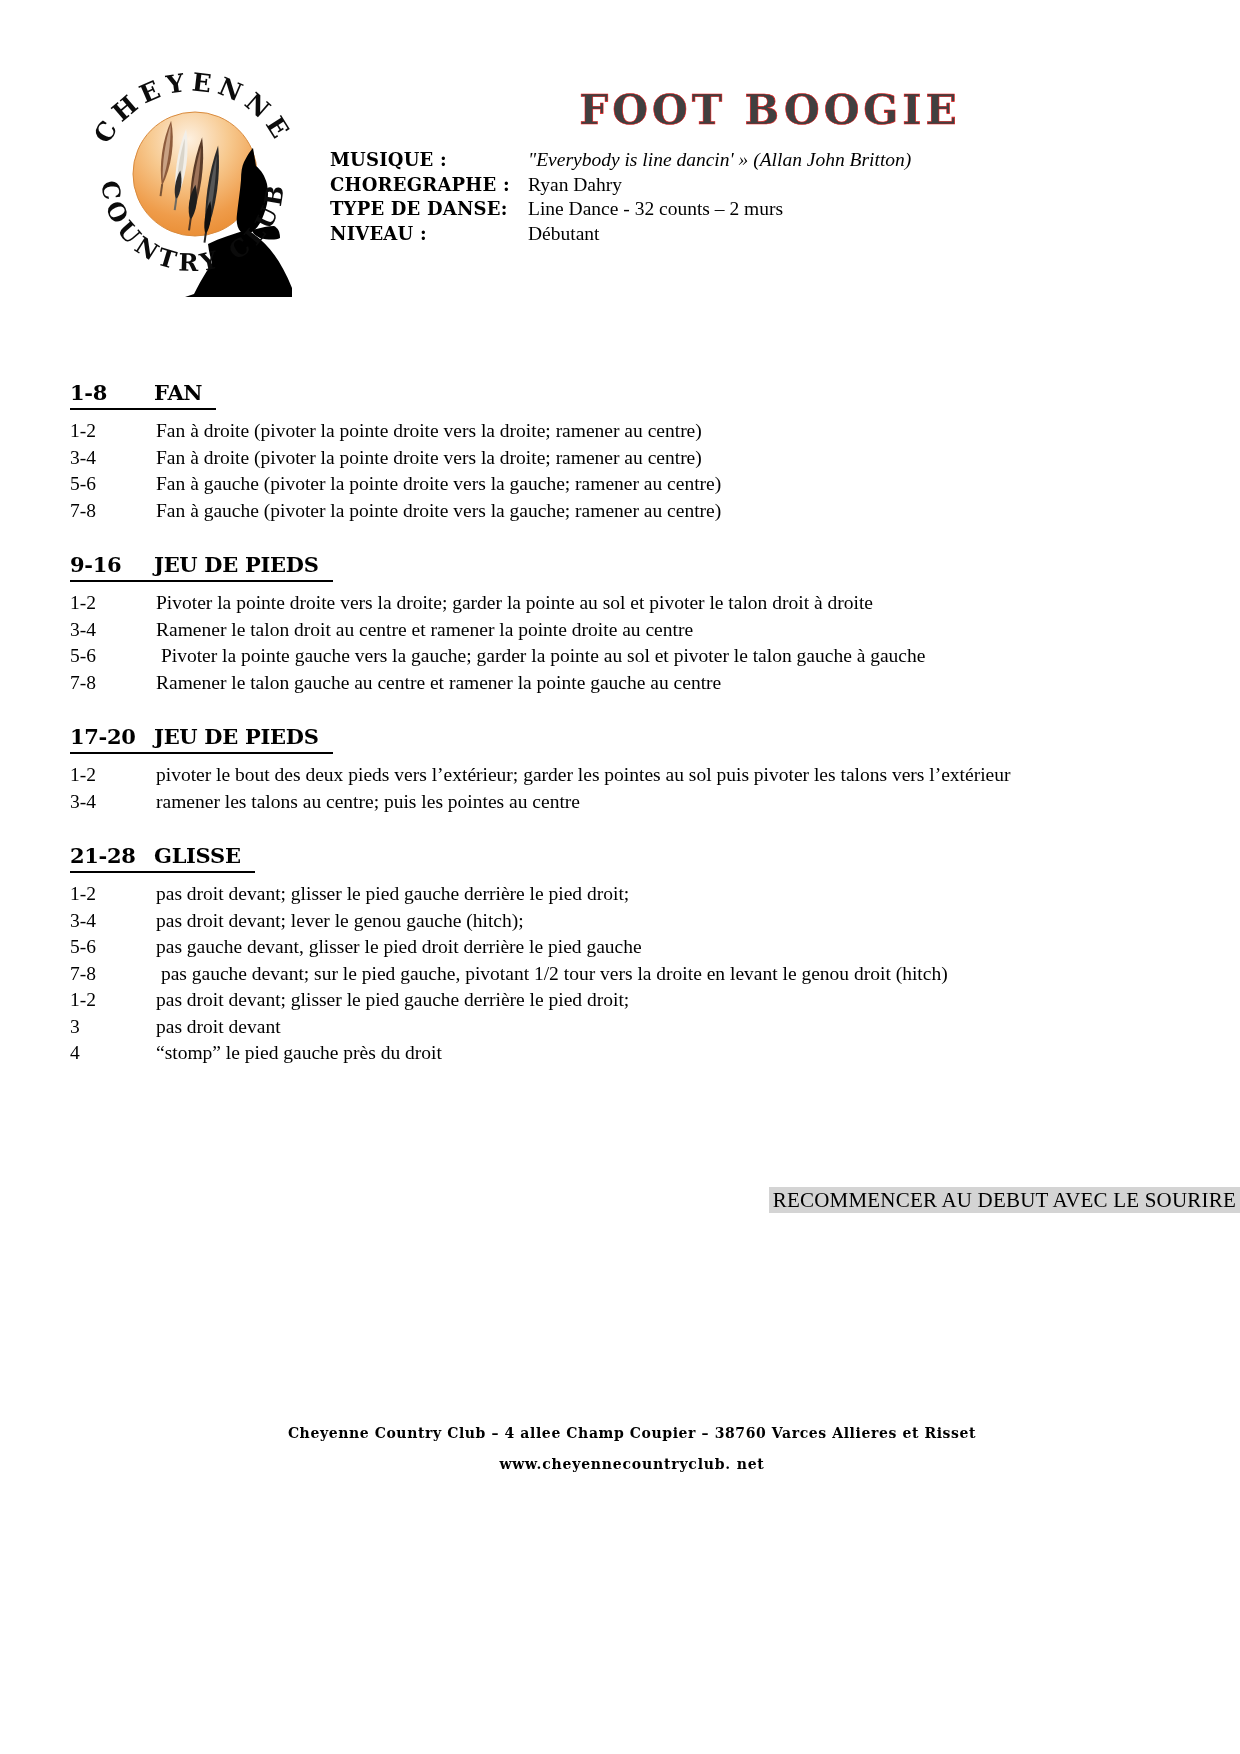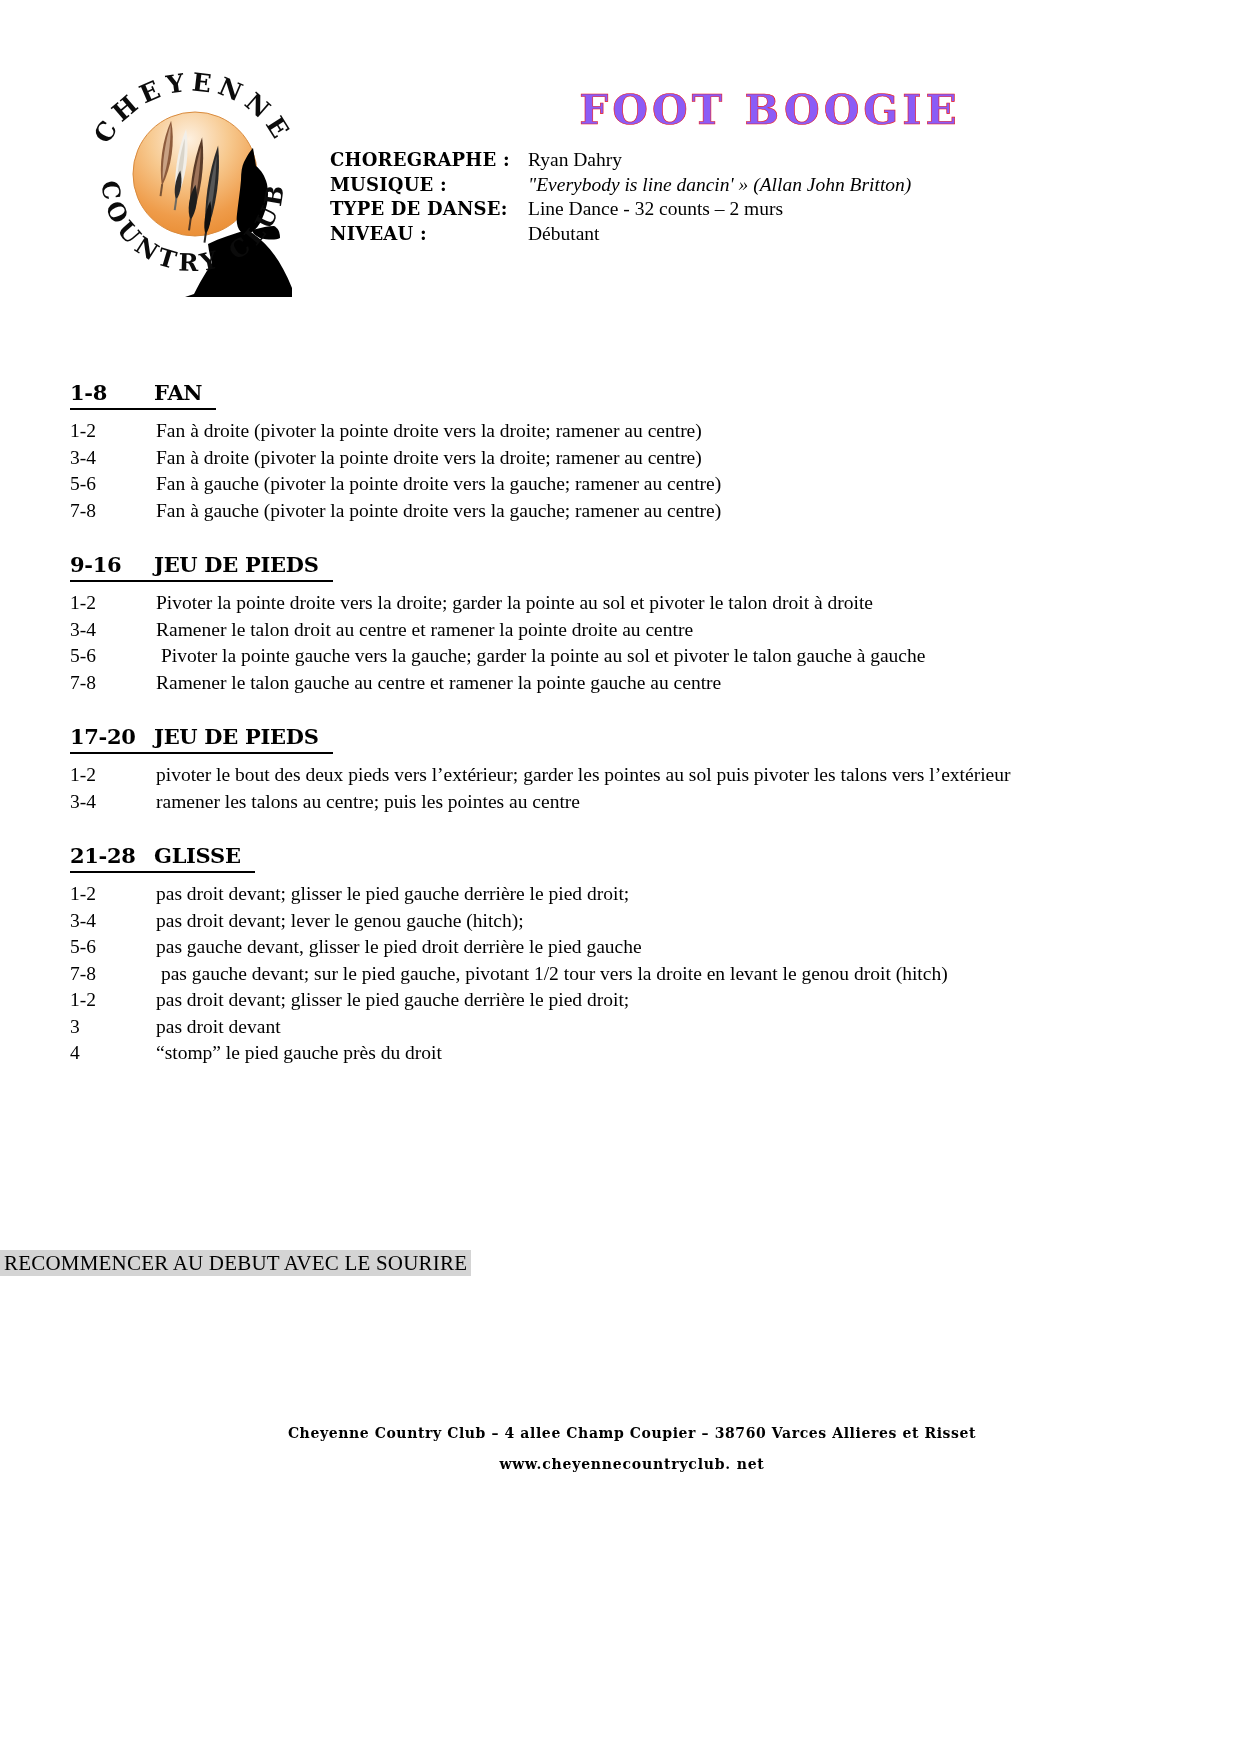--- a/index.html
+++ b/index.html
@@ -39,21 +39,21 @@
     height: 235px;
   }
   .logo svg { display: block; }
 
   .title {
     position: absolute;
     left: 520px;
     top: 90px;
     width: 500px;
     text-align: center;
-    color: #8b5cf6;
+    color: #404040;
     font-family: "DejaVu Serif", serif;
     font-weight: bold;
     font-size: 41px;
     letter-spacing: 4px;
     line-height: 1;
     -webkit-text-stroke: 0.6px #ee1111;
   }
 
   .meta {
     position: absolute;
@@ -129,23 +129,23 @@
   .step.wrapleft .cnt {
     display: inline-block;
     width: 86px;
   }
   .step.wrapleft .txt { display: inline; }
 
   
   .banner {
     position: absolute;
     left: 0;
-    top: 1248px;
-    width: 1026px;
-    text-align: left;
+    top: 1185px;
+    width: 1240px;
+    text-align: right;
   }
   .banner span {
     background: #d4d4d4;
     font-size: 21px;
     line-height: 30px;
     padding: 1px 4px;
     letter-spacing: 0.2px;
   }
 
   .footer {
@@ -226,26 +226,26 @@
         <text font-family="DejaVu Serif, serif" font-weight="bold" font-size="24" letter-spacing="5" fill="#0b0b0b">
           <textPath href="#arcBot" startOffset="50%" text-anchor="middle">COUNTRY CLUB</textPath>
         </text>
       </svg>
     </div>
 
     <div class="title">FOOT BOOGIE</div>
 
     <div class="meta">
       <div class="meta-row">
+        <div class="meta-label">MUSIQUE :</div>
+        <div class="meta-value italic">"Everybody is line dancin' » (Allan John Britton)</div>
+      </div>
+      <div class="meta-row">
         <div class="meta-label">CHOREGRAPHE :</div>
         <div class="meta-value">Ryan Dahry</div>
-      </div>
-      <div class="meta-row">
-        <div class="meta-label">MUSIQUE :</div>
-        <div class="meta-value italic">"Everybody is line dancin' » (Allan John Britton)</div>
       </div>
       <div class="meta-row">
         <div class="meta-label">TYPE  DE DANSE:</div>
         <div class="meta-value">Line Dance - 32 counts – 2 murs</div>
       </div>
       <div class="meta-row">
         <div class="meta-label">NIVEAU :</div>
         <div class="meta-value">Débutant</div>
       </div>
     </div>

